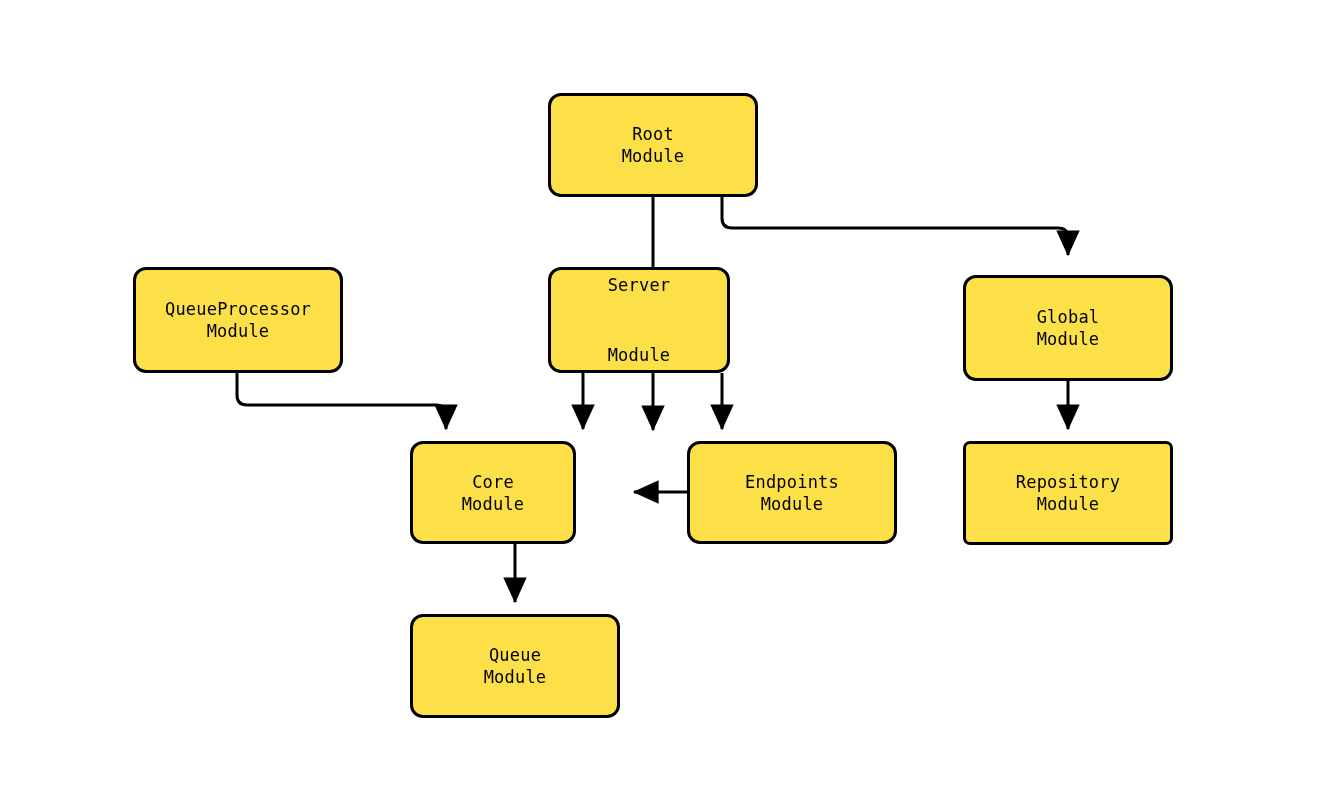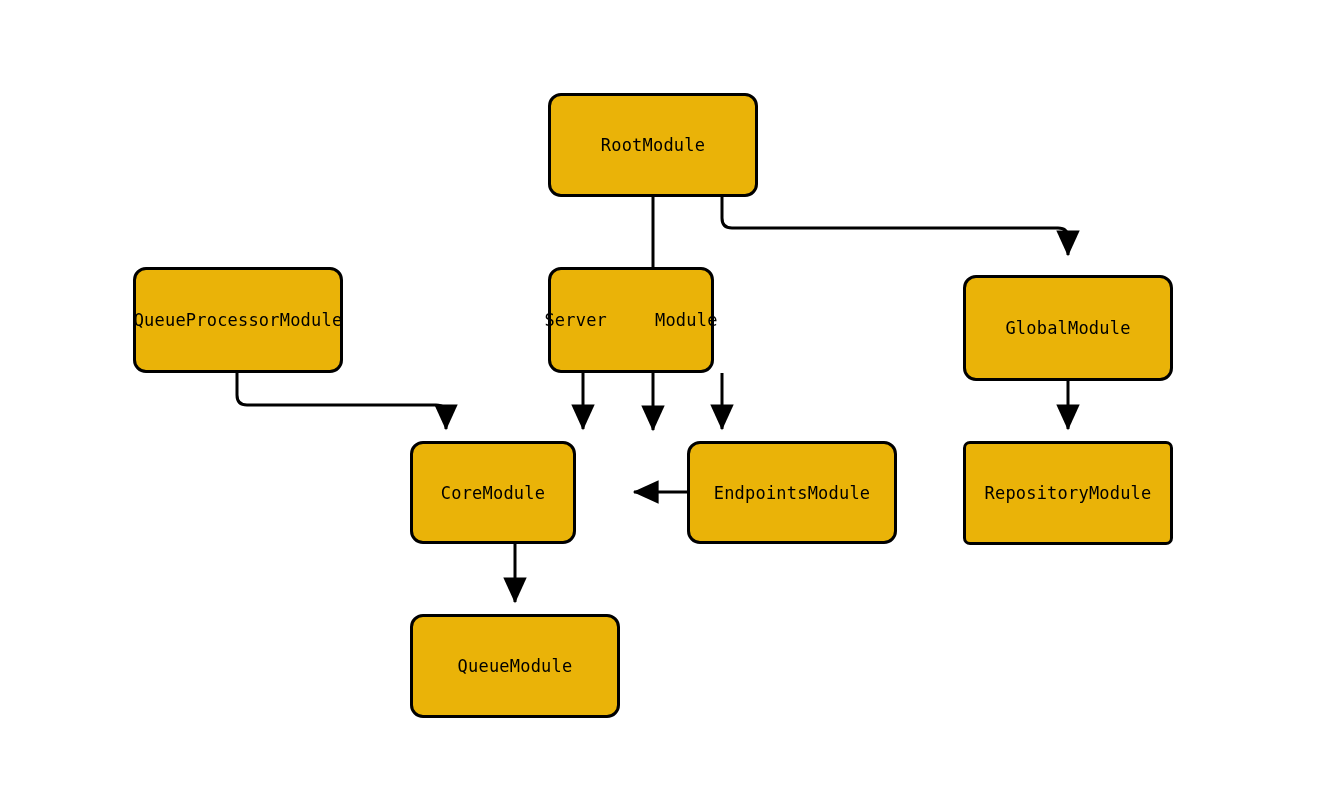--- a/index.html
+++ b/index.html
@@ -21,24 +21,25 @@
     position: absolute;
     left: 0;
     top: 0;
     width: 1337px;
     height: 809px;
     pointer-events: none;
   }
   .node {
     position: absolute;
     box-sizing: border-box;
-    background: #eab308;
+    background: #fde047;
     border: 3px solid #000000;
     border-radius: 13px;
     display: flex;
+    flex-direction: column;
     align-items: center;
     justify-content: center;
     z-index: 2;
   }
   .node-line {
     font-family: "DejaVu Sans Mono", "Liberation Mono", monospace;
     font-size: 17px;
     line-height: 22px;
     color: #000000;
     white-space: pre;
@@ -70,21 +71,21 @@
 
   <div id="nodes-group">
       <div class="node" style="left: 548px; top: 93px; width: 210px; height: 104px;">
         <div class="node-line">Root</div>
         <div class="node-line">Module</div>
       </div>
       <div class="node" style="left: 133px; top: 267px; width: 210px; height: 106px;">
         <div class="node-line">QueueProcessor</div>
         <div class="node-line">Module</div>
       </div>
-      <div class="node" style="left: 548px; top: 267px; width: 166px; height: 106px; gap: 48px;">
+      <div class="node" style="left: 548px; top: 267px; width: 182px; height: 106px; gap: 48px;">
         <div class="node-line">Server</div>
         <div class="node-line">Module</div>
       </div>
       <div class="node" style="left: 963px; top: 267px; width: 210px; height: 106px; margin-top: 8px;">
         <div class="node-line">Global</div>
         <div class="node-line">Module</div>
       </div>
       <div class="node" style="left: 410px; top: 441px; width: 166px; height: 103px;">
         <div class="node-line">Core</div>
         <div class="node-line">Module</div>

